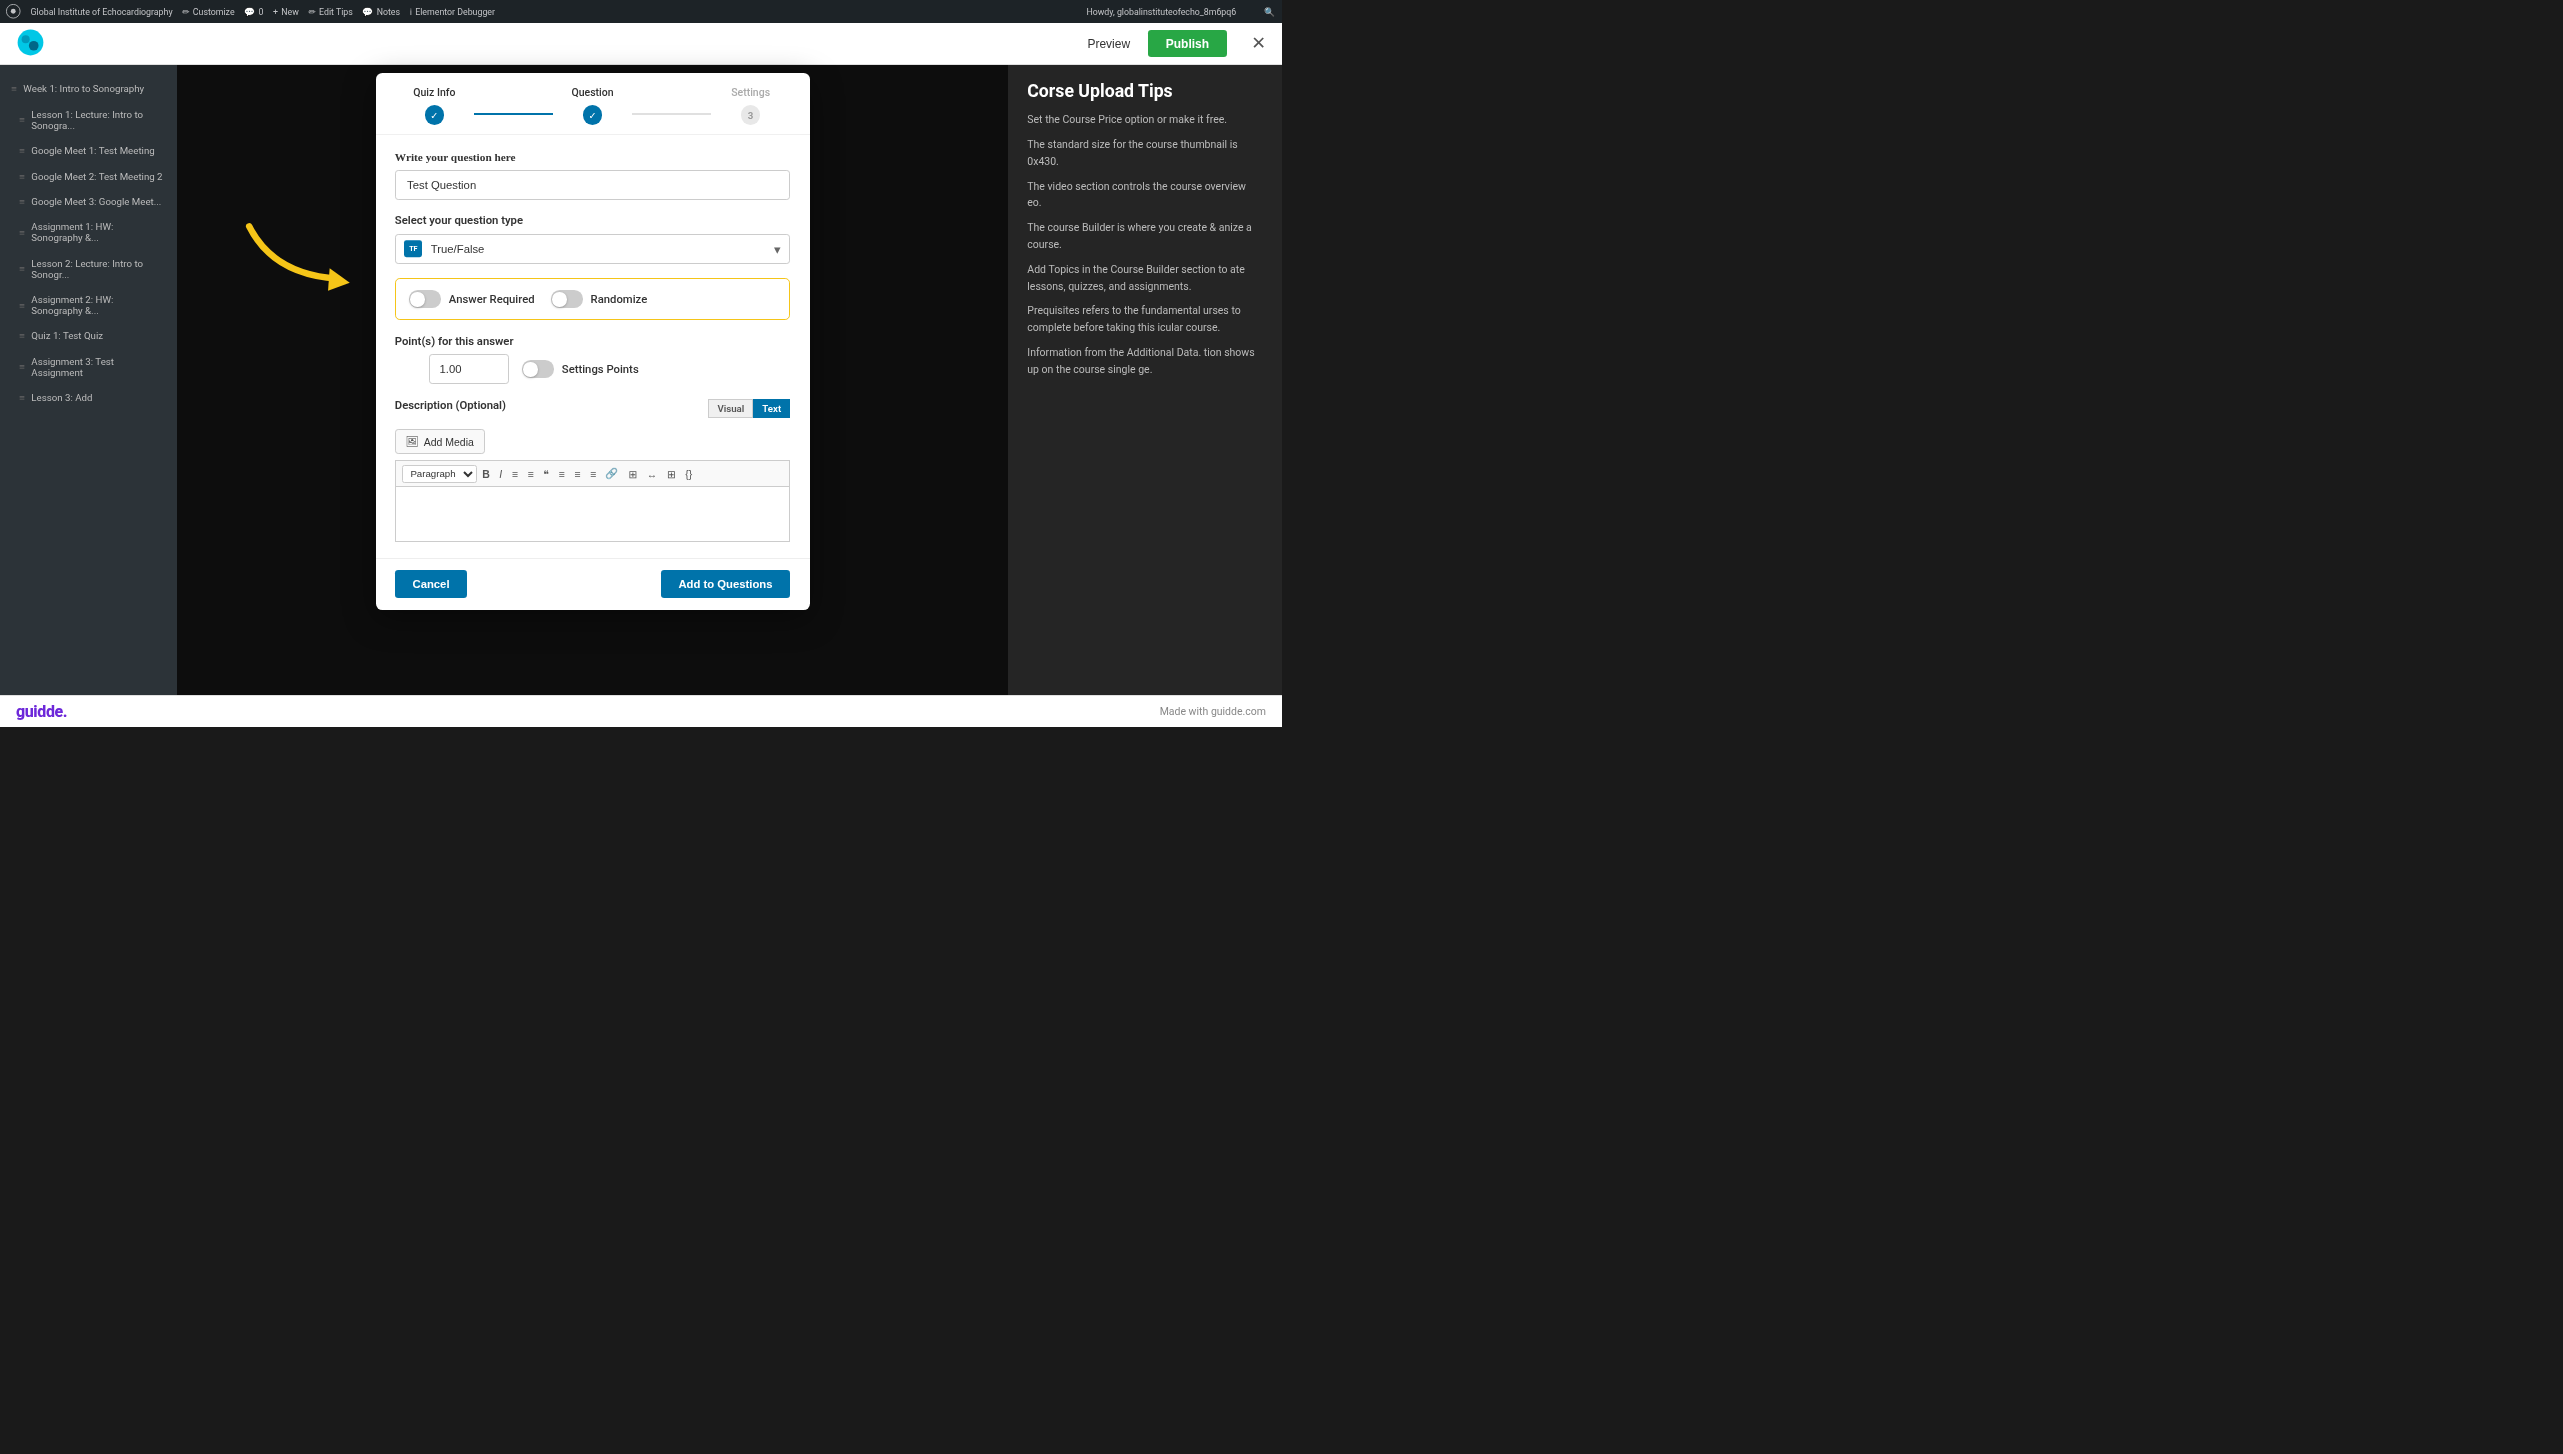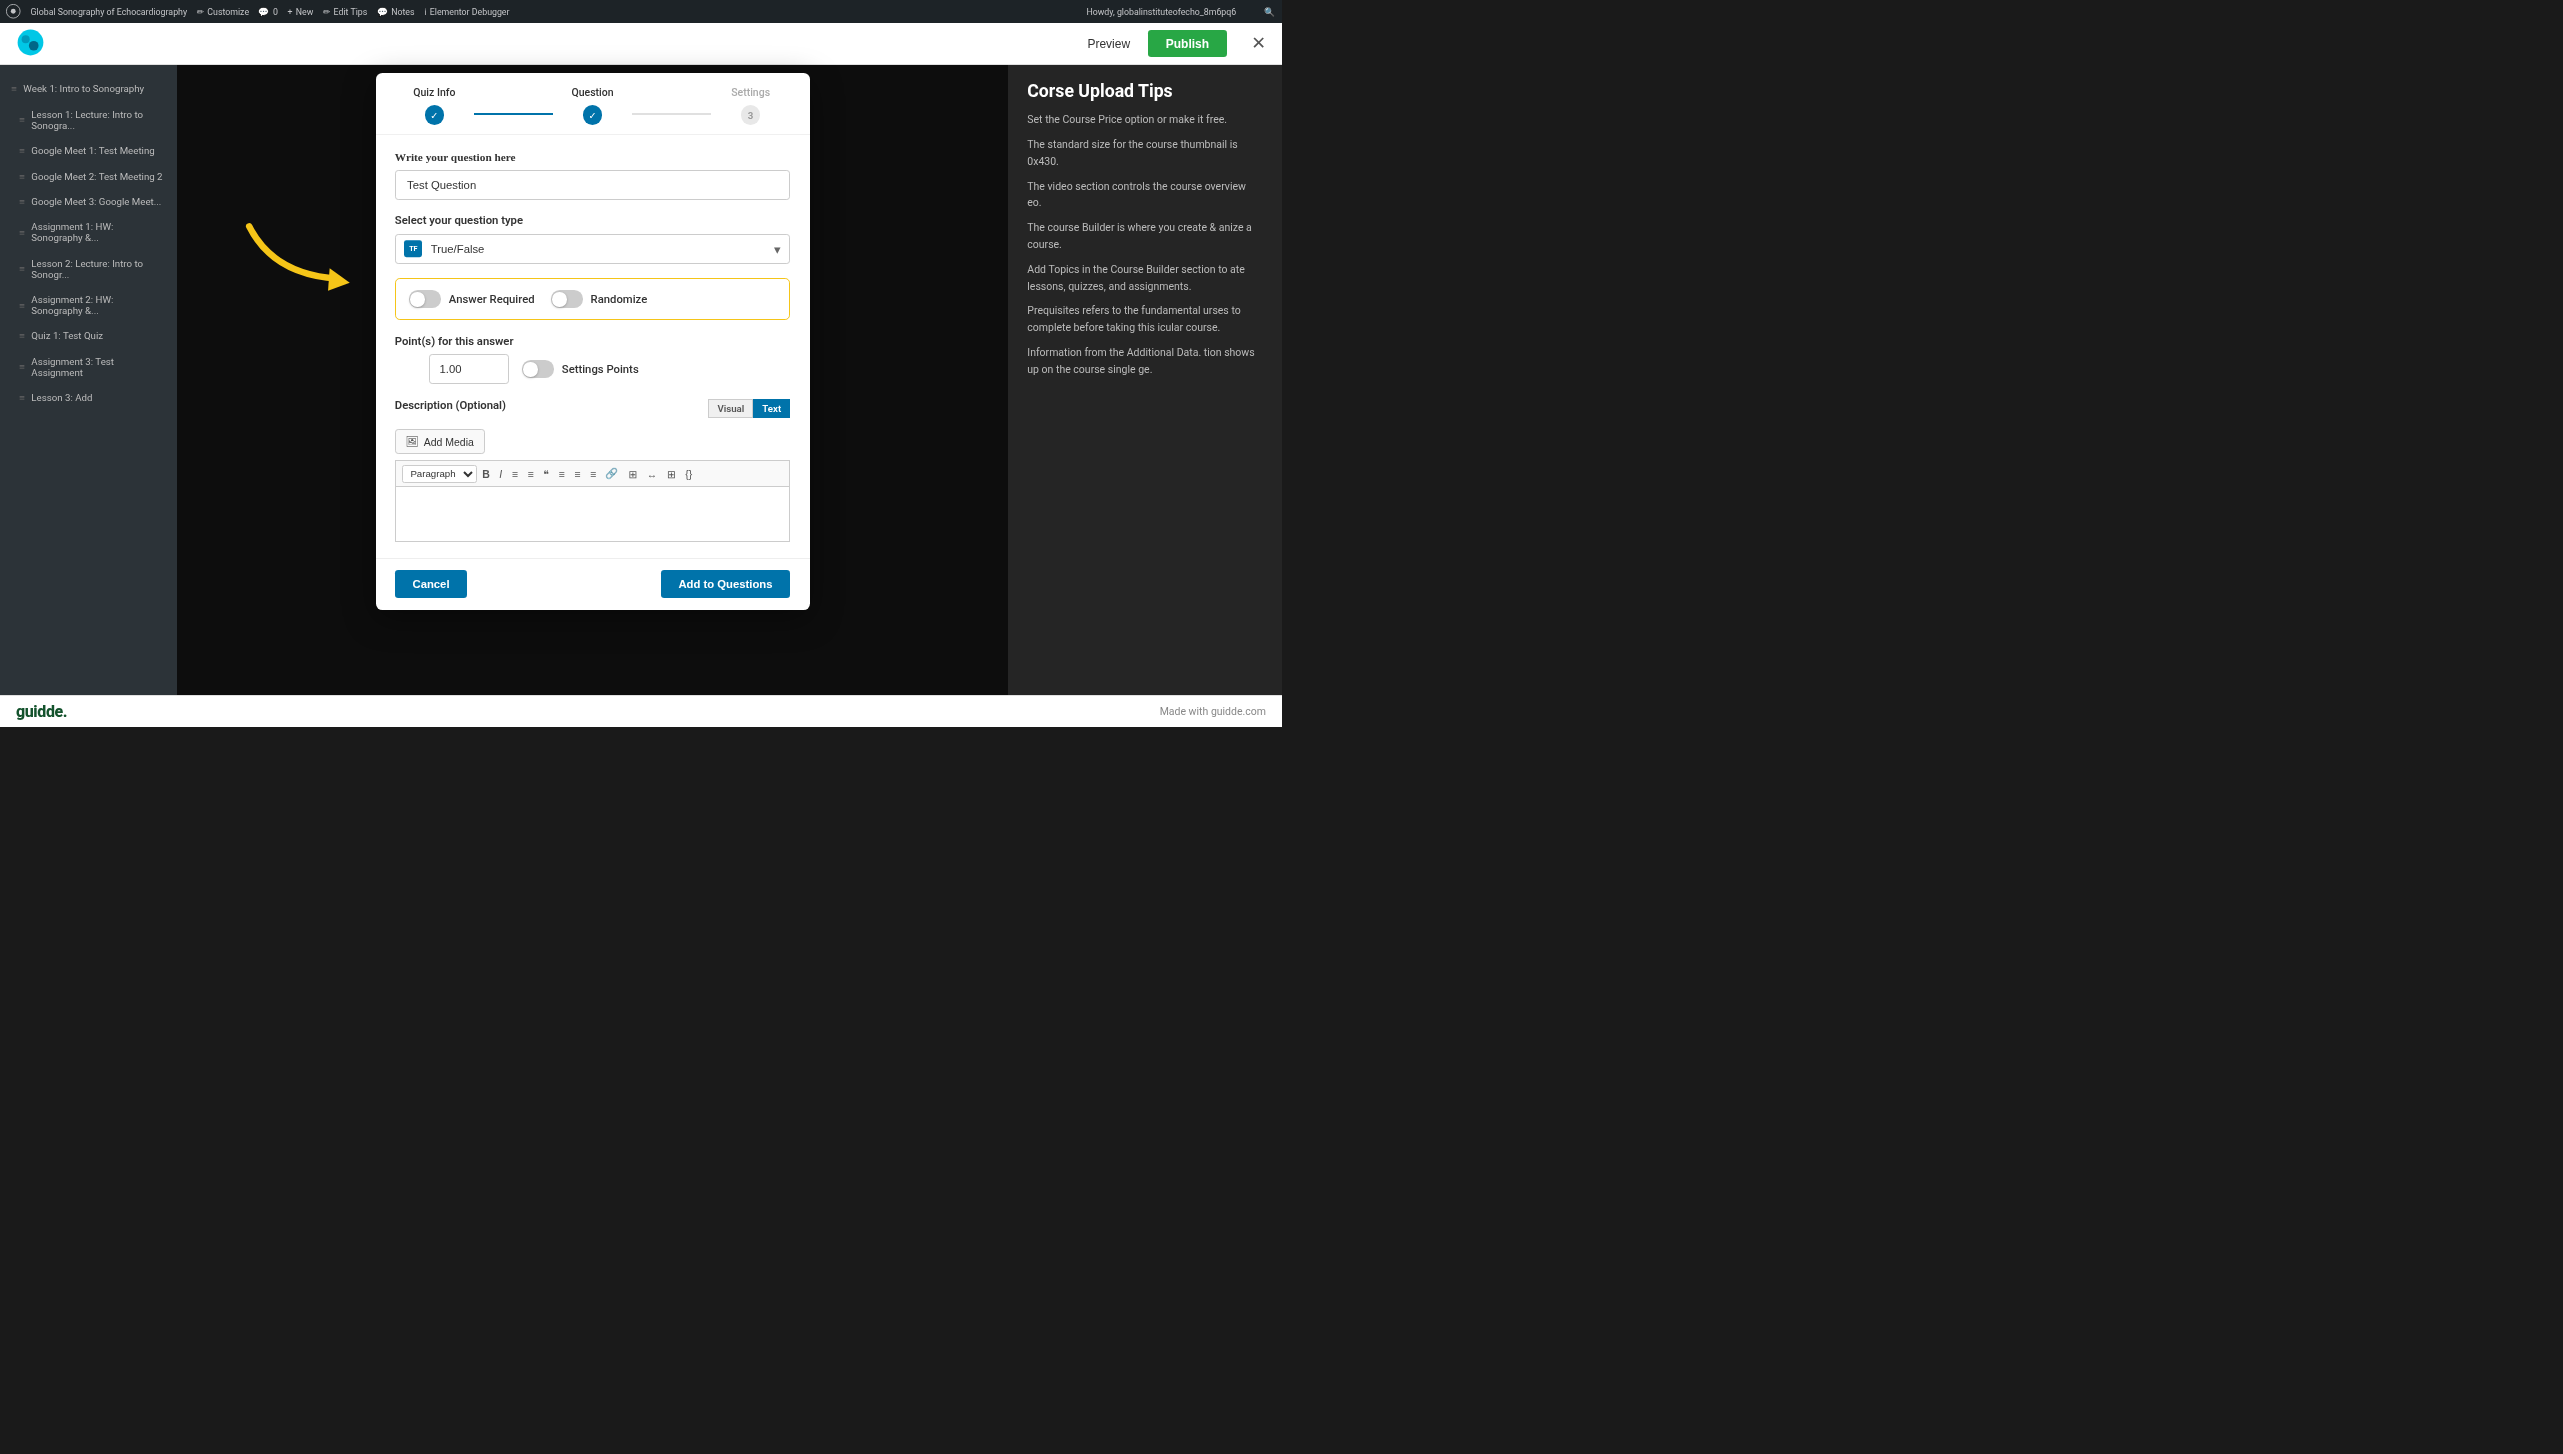--- a/index.html
+++ b/index.html
@@ -392,21 +392,21 @@
       justify-content: space-between;
       padding: 0 16px;
       border-top: 0.8px solid #e0e0e0;
     }
     .guidde-logo {
       font-size: 16px;
       font-weight: 800;
       color: #e00;
       letter-spacing: -0.4px;
     }
-    .guidde-logo span { color: #14532d; }
+    .guidde-logo span { color: #6d28d9; }
     .made-with {
       font-size: 10.5px;
       color: #888;
     }
 
     
     .wizard-steps {
       display: flex;
       align-items: center;
       padding: 13px 19.3px 9.7px;
@@ -459,21 +459,21 @@
 <body>
 
 <div class="admin-bar">
   <div class="admin-bar-item">
     <svg width="14.5" height="14.5" viewBox="0 0 18 18" fill="none">
       <circle cx="9" cy="9" r="8.5" stroke="#c3c4c7" fill="none"></circle>
       <circle cx="9" cy="9" r="3" fill="#c3c4c7"></circle>
     </svg>
   </div>
   <div class="admin-bar-item">
-    <span>Global Sonography of Echocardiography</span>
+    <span>Global Institute of Echocardiography</span>
   </div>
   <div class="admin-bar-item">
     <span>✏</span>
     <span>Customize</span>
   </div>
   <div class="admin-bar-item">
     <span>💬</span>
     <span>0</span>
   </div>
   <div class="admin-bar-item">

